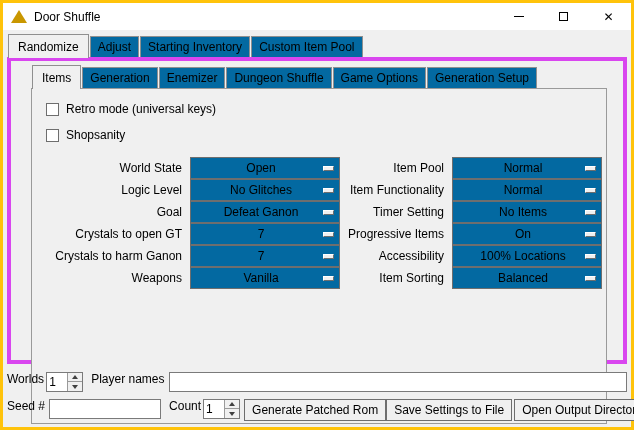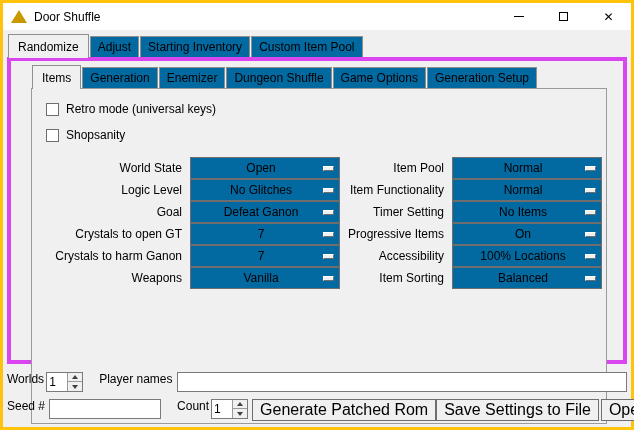--- a/index.html
+++ b/index.html
@@ -69,23 +69,23 @@
   .spin-entry { width: 20px; border: none; outline: none; padding: 0 2px;
     font-family: "Liberation Sans", sans-serif; font-size: 12px; }
   .spin-btns { display: flex; flex-direction: column; }
   .spin-btn { width: 15px; height: 9px; background: #f0f0f0; border-left: 1px solid #9a9a9a;
     display: flex; align-items: center; justify-content: center; cursor: default; }
   .spin-btn.up { border-bottom: 1px solid #9a9a9a; }
   .spin-btn.up::after { content: ""; border-left: 3px solid transparent; border-right: 3px solid transparent; border-bottom: 4px solid #404040; }
   .spin-btn.down::after { content: ""; border-left: 3px solid transparent; border-right: 3px solid transparent; border-top: 4px solid #404040; }
 
   .btn { height: 22px; background: #f0f0f0; border: 1px solid #6e6e6e; padding: 0 7px;
-    font-family: "Liberation Sans", sans-serif; font-size: 16px; white-space: nowrap; cursor: default; }
-
-  .ml2 { margin-left: 2px; } .ml4 { margin-left: 4px; } .ml8 { margin-left: 16px; }
+    font-family: "Liberation Sans", sans-serif; font-size: 12px; white-space: nowrap; cursor: default; }
+
+  .ml2 { margin-left: 2px; } .ml4 { margin-left: 4px; } .ml8 { margin-left: 8px; }
   .push { margin-left: auto; }
 </style>
 </head>
 <body>
 
 <div class="window">
 
   <div class="titlebar">
     <span class="app-icon"></span>
     <span class="title-text">Door Shuffle</span>

